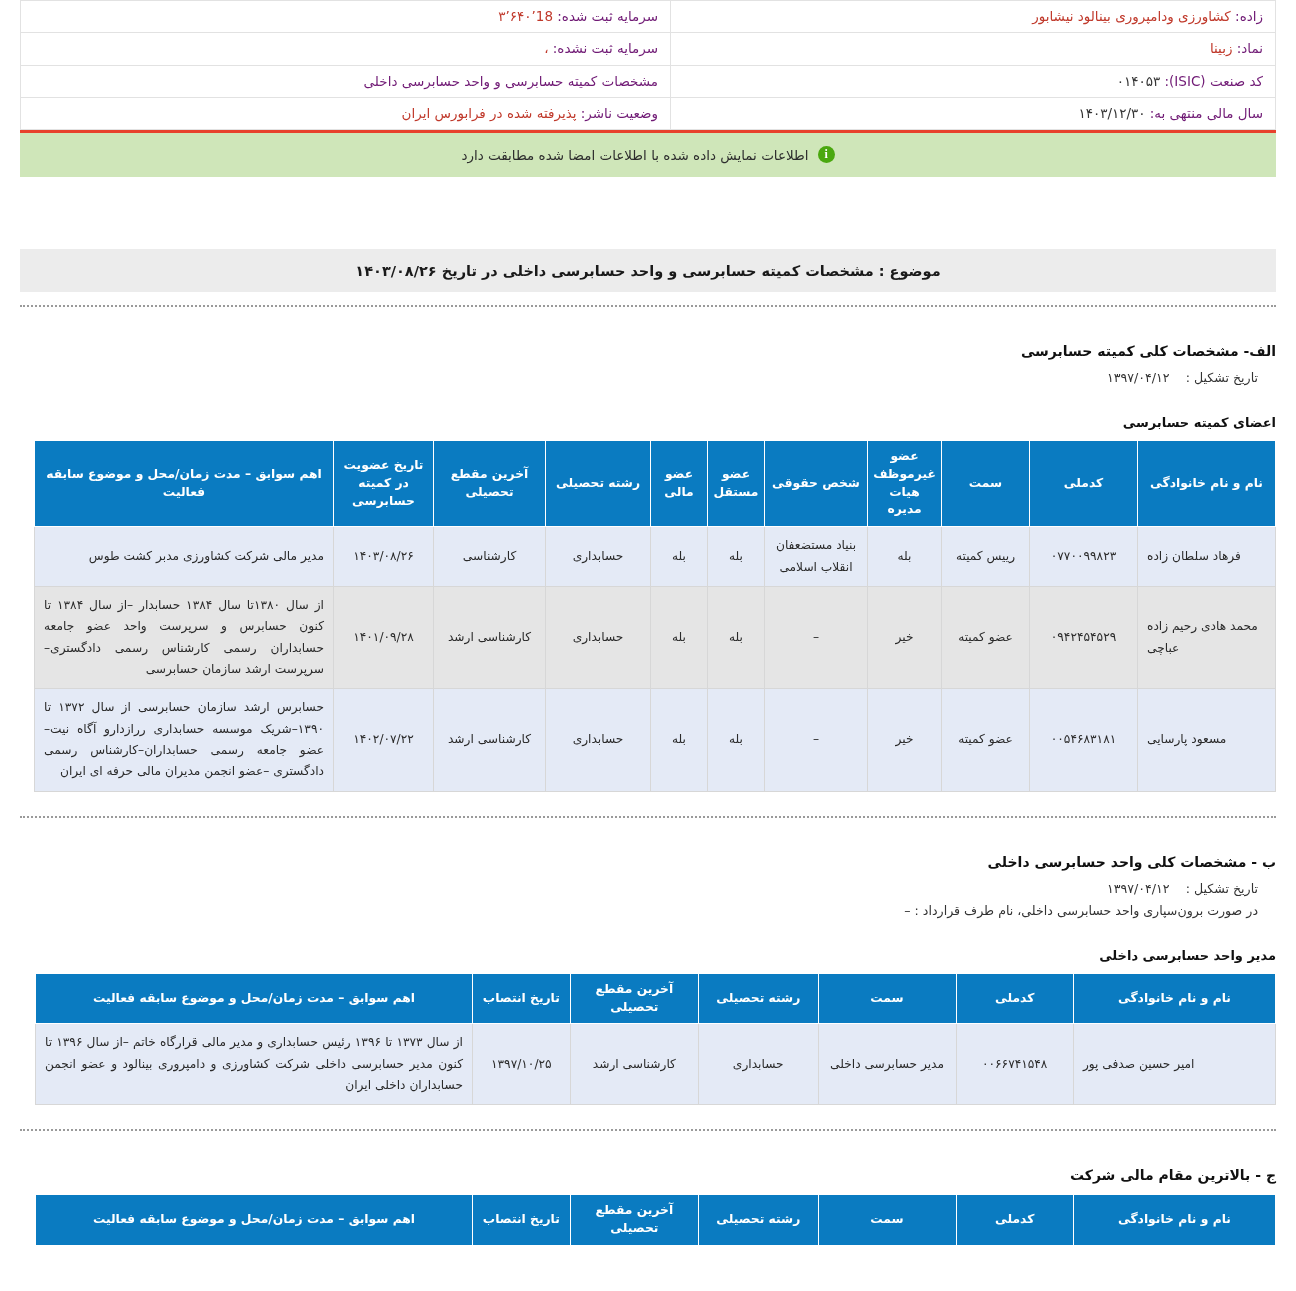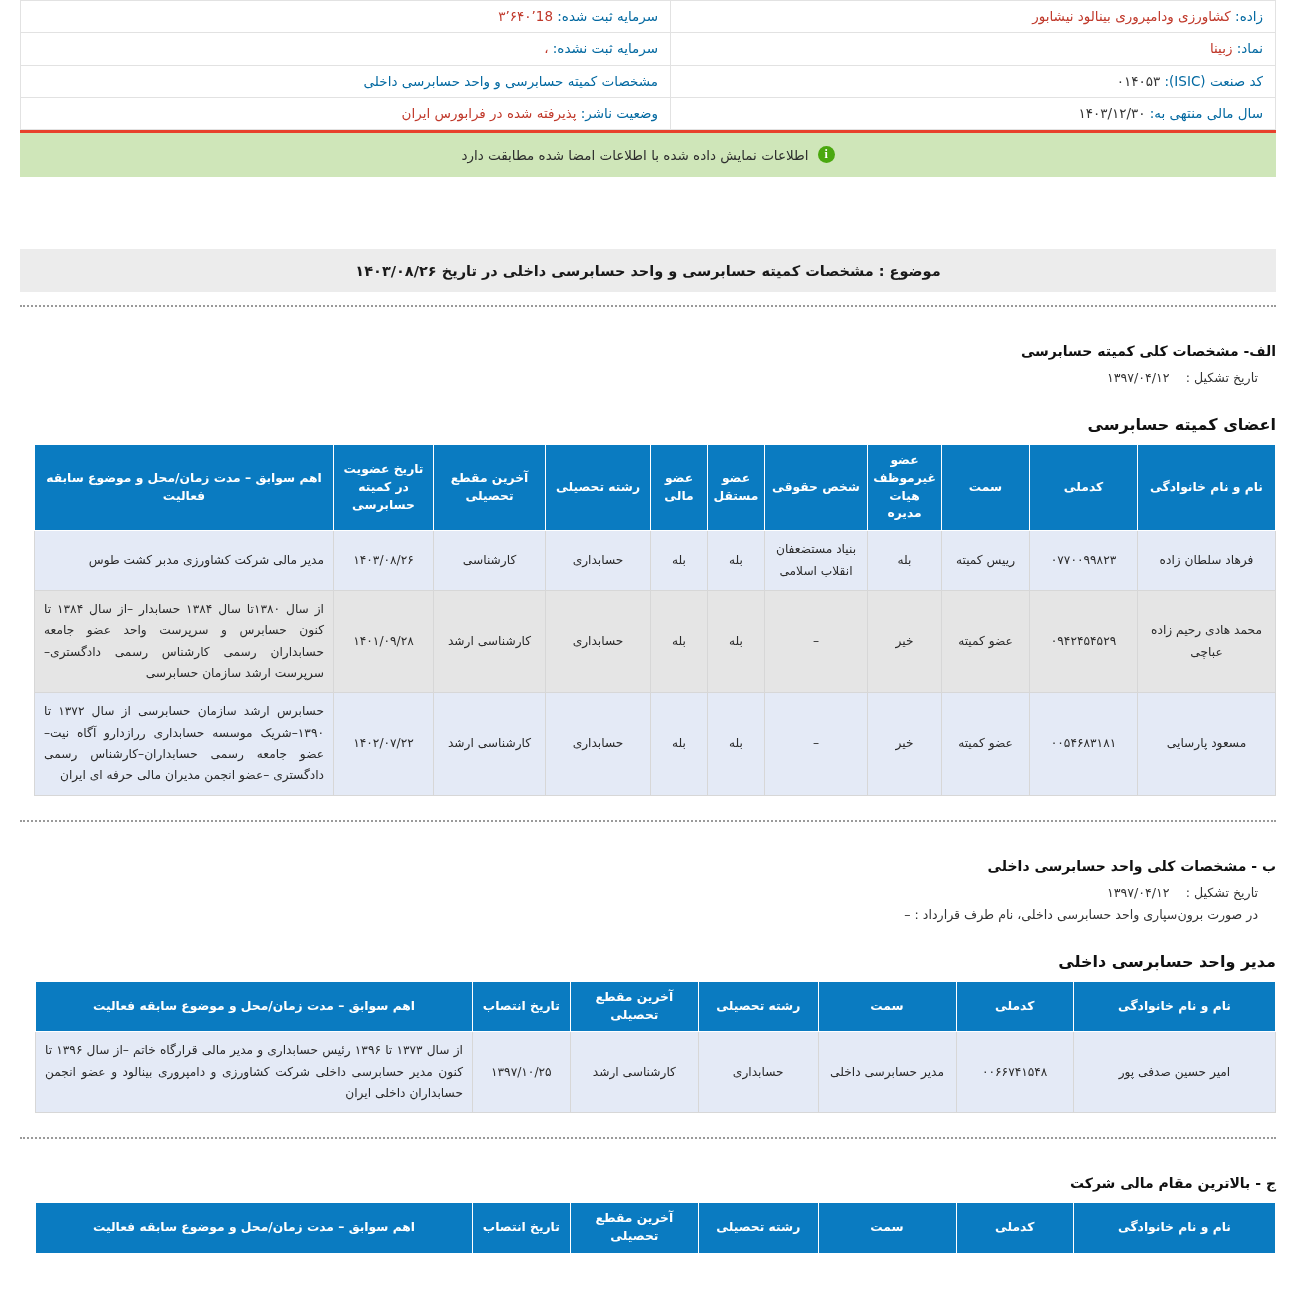--- a/index.html
+++ b/index.html
@@ -31,21 +31,21 @@
     border: 1px solid #e2e2e2;
     padding: 5px 12px 6px 12px;
     height: 26px;
     line-height: 1.5;
     vertical-align: middle;
     white-space: nowrap;
     overflow: hidden;
   }
   .idgrid td.right-cell { width: 48.2%; text-align: right; }
   .idgrid td.left-cell  { width: 51.8%; text-align: right; }
-  .lbl { color: #0369a1; }
+  .lbl { color: #701a75; }
   .val-red { color: #c0392b; }
   .val-plain { color: #333; }
 
   
   .notice-wrap { width: 1256px; margin: 0 auto; }
   .notice-rule {
     height: 3px;
     background: #e8412c;
     width: 100%;
   }
@@ -112,21 +112,21 @@
   .sec-line {
     font-size: 12.6px;
     color: #333;
     margin: 0 0 7px 0;
     padding-right: 18px;
     text-align: right;
   }
   .sec-line .k { color: #333; }
   .sec-line .v { color: #333; padding-right: 12px; margin-top: 27px; }
   .sub-title {
-    font-size: 16px;
+    font-size: 13px;
     font-weight: bold;
     color: #111;
     margin-top: 30px;
     margin-bottom: 10px;
     text-align: right;
   }
 
   
   table.dt {
     width: 1241px;
@@ -149,21 +149,21 @@
   table.dt td {
     border: 1px solid #d7d7d7;
     padding: 8px 9px;
     vertical-align: middle;
     line-height: 1.75;
     color: #2a2a2a;
   }
   table.dt tr.r-odd td  { background: #e4eaf6; }
   table.dt tr.r-even td { background: #e5e5e5; }
   td.c { text-align: center; }
-  td.r { text-align: center; }
+  td.r { text-align: left; }
   td.just { text-align: justify; text-align-last: right; }
 
   
   .tbl-members col.c-name  { width: 138px; }
   .tbl-members col.c-id    { width: 108px; }
   .tbl-members col.c-pos   { width: 88px; }
   .tbl-members col.c-nonex { width: 74px; }
   .tbl-members col.c-legal { width: 103px; }
   .tbl-members col.c-indep { width: 57px; }
   .tbl-members col.c-fin   { width: 57px; }

